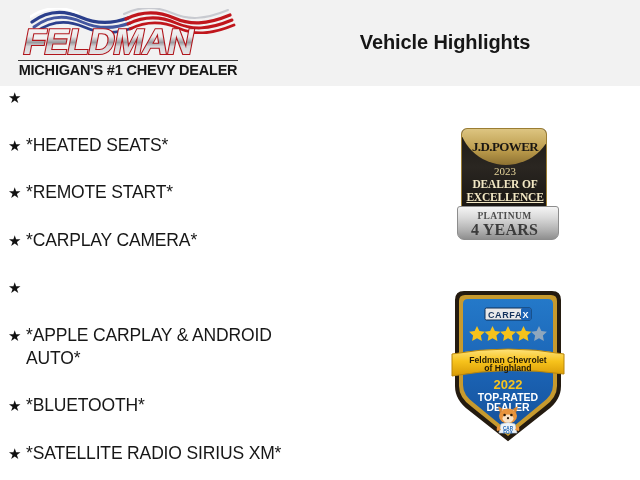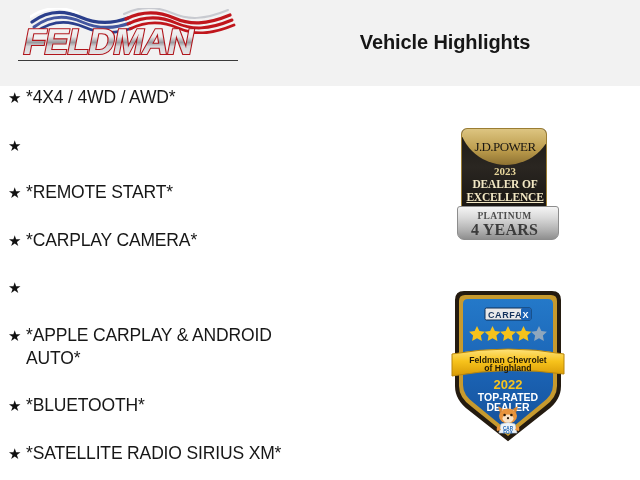--- a/index.html
+++ b/index.html
@@ -146,32 +146,32 @@
     width: 96px; height: 56px;
     background: linear-gradient(180deg,#f6edc9 0%, #d9c07a 40%, #b9994a 75%, #8e7232 100%);
     border-radius: 0 0 60px 60px;
   }
   .jdp-brand {
     position: absolute;
     left: 0; top: 10px;
     width: 86px;
     text-align: center;
     font-family: "Liberation Serif", serif;
-    font-weight: normal;
+    font-weight: bold;
     font-size: 13px;
     letter-spacing: -0.6px;
     color: #1a1713;
   }
   .jdp-year {
     position: absolute;
     left: 0; top: 36px;
     width: 86px;
     text-align: center;
     font-family: "Liberation Serif", serif;
-    font-weight: bold;
+    font-weight: normal;
     font-size: 11px;
     color: #e5d49a;
   }
   .jdp-l1, .jdp-l2 {
     position: absolute;
     left: 0;
     width: 86px;
     text-align: center;
     font-family: "Liberation Serif", serif;
     font-weight: bold;
@@ -266,33 +266,34 @@
           <stop offset="100%" stop-color="#f4f4f5"></stop>
         </linearGradient>
       </defs>
       <g transform="skewX(-11) translate(14,0)">
         <text x="0" y="32" font-family="Liberation Sans, sans-serif" font-size="36" font-weight="bold" letter-spacing="-1" fill="url(#metal)" stroke="#b0151b" stroke-width="2.2" paint-order="stroke fill">FELDMAN</text>
       </g>
     </svg>
   </div>
 
   <div class="logo-rule"></div>
+  <div class="logo-tag">MICHIGAN'S #1 CHEVY DEALER</div>
 </div>
 
 <div class="page-title">Vehicle Highlights</div>
 
 <div class="highlights">
 
   <div class="hl-item">
     <span class="hl-star">★</span>
-    <span class="hl-text">*4X4 / 4WD / AWD*</span>
-  </div>
-
-  <div class="hl-item">
-    <span class="hl-star">★</span>
+  </div>
+
+  <div class="hl-item">
+    <span class="hl-star">★</span>
+    <span class="hl-text">*HEATED SEATS*</span>
   </div>
 
   <div class="hl-item">
     <span class="hl-star">★</span>
     <span class="hl-text">*REMOTE START*</span>
   </div>
 
   <div class="hl-item">
     <span class="hl-star">★</span>
     <span class="hl-text">*CARPLAY CAMERA*</span>

